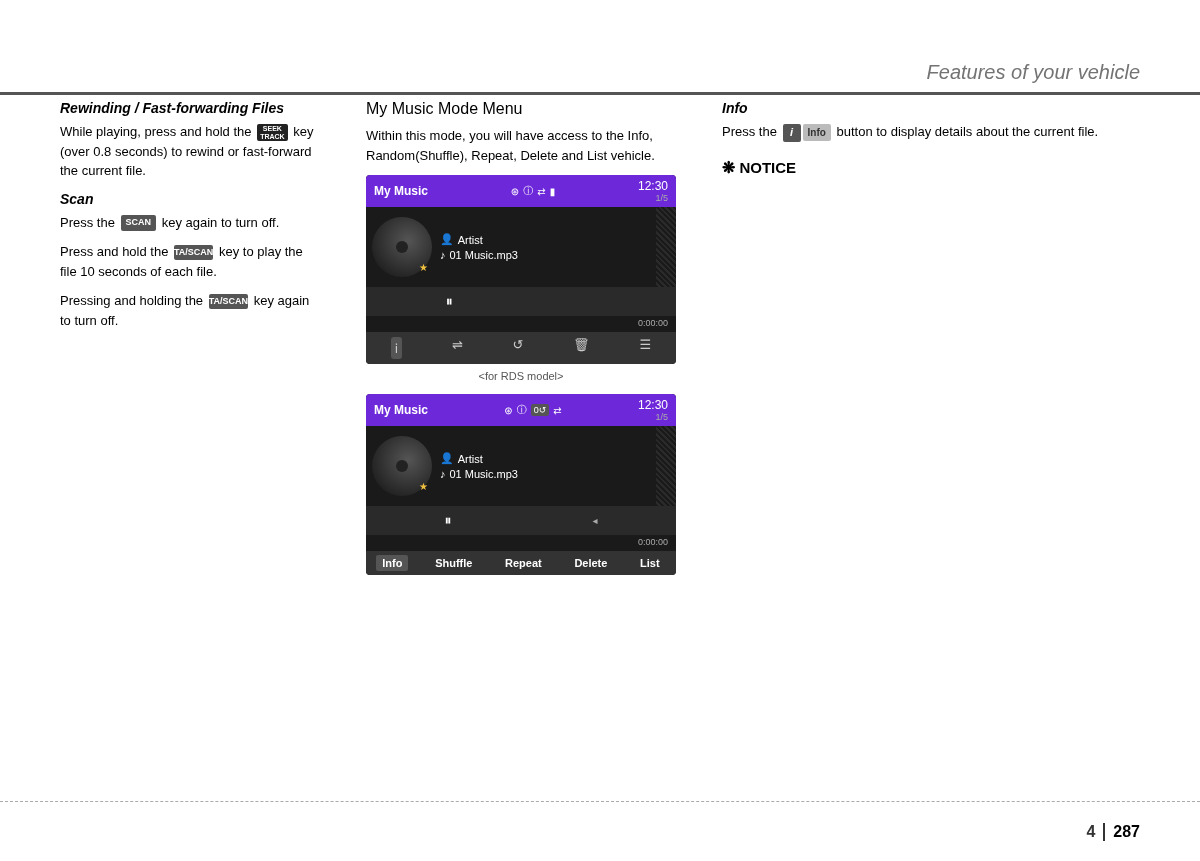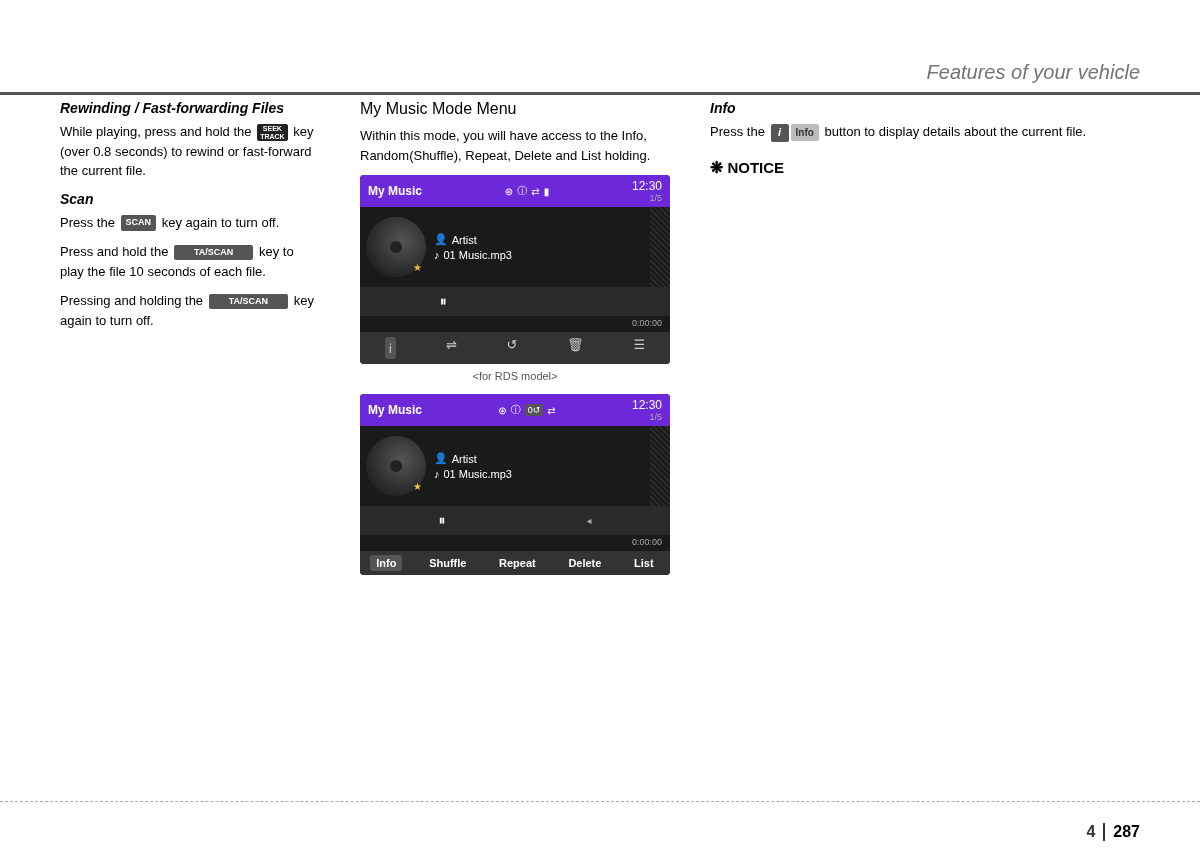--- a/index.html
+++ b/index.html
@@ -67,21 +67,21 @@
     }
 
     
     .content {
       position: absolute;
       top: 100px;
       left: 60px;
       right: 60px;
       bottom: 65px;
       display: flex;
-      gap: 10px;
+      gap: 16px;
     }
 
     
     .col-left {
       width: 280px;
       padding-right: 20px;
     }
     .col-mid {
       width: 340px;
       padding-right: 20px;
@@ -141,21 +141,21 @@
       border-radius: 2px;
       vertical-align: middle;
       margin: 0 2px;
       display: inline-block;
     }
     .key-badge-tascan {
       background: #555;
       color: #fff;
       font-size: 9px;
       font-weight: bold;
-      padding: 1px 20px;
+      padding: 1px 0;
       border-radius: 2px;
       vertical-align: middle;
       margin: 0 2px;
       display: inline-block;
     }
 
     
     .info-btn-inline {
       display: inline-flex;
       align-items: center;
@@ -420,21 +420,21 @@
         <span class="key-badge-tascan">TA/SCAN</span>
         <span>key again to turn off.</span>
       </div>
     </div>
 
   </div>
 
   <div class="col-mid">
 
     <div class="section-title-bold">My Music Mode Menu</div>
-    <div class="body-text">Within this mode, you will have access to the Info, Random(Shuffle), Repeat, Delete and List holding.</div>
+    <div class="body-text">Within this mode, you will have access to the Info, Random(Shuffle), Repeat, Delete and List vehicle.</div>
 
     <div class="screen-mockup">
       <div class="screen-header">
         <span class="screen-title-text">My Music</span>
         <div class="screen-icons">
           <span>⊛</span>
           <span>ⓘ</span>
           <span>⇄</span>
           <span>▮</span>
         </div>

